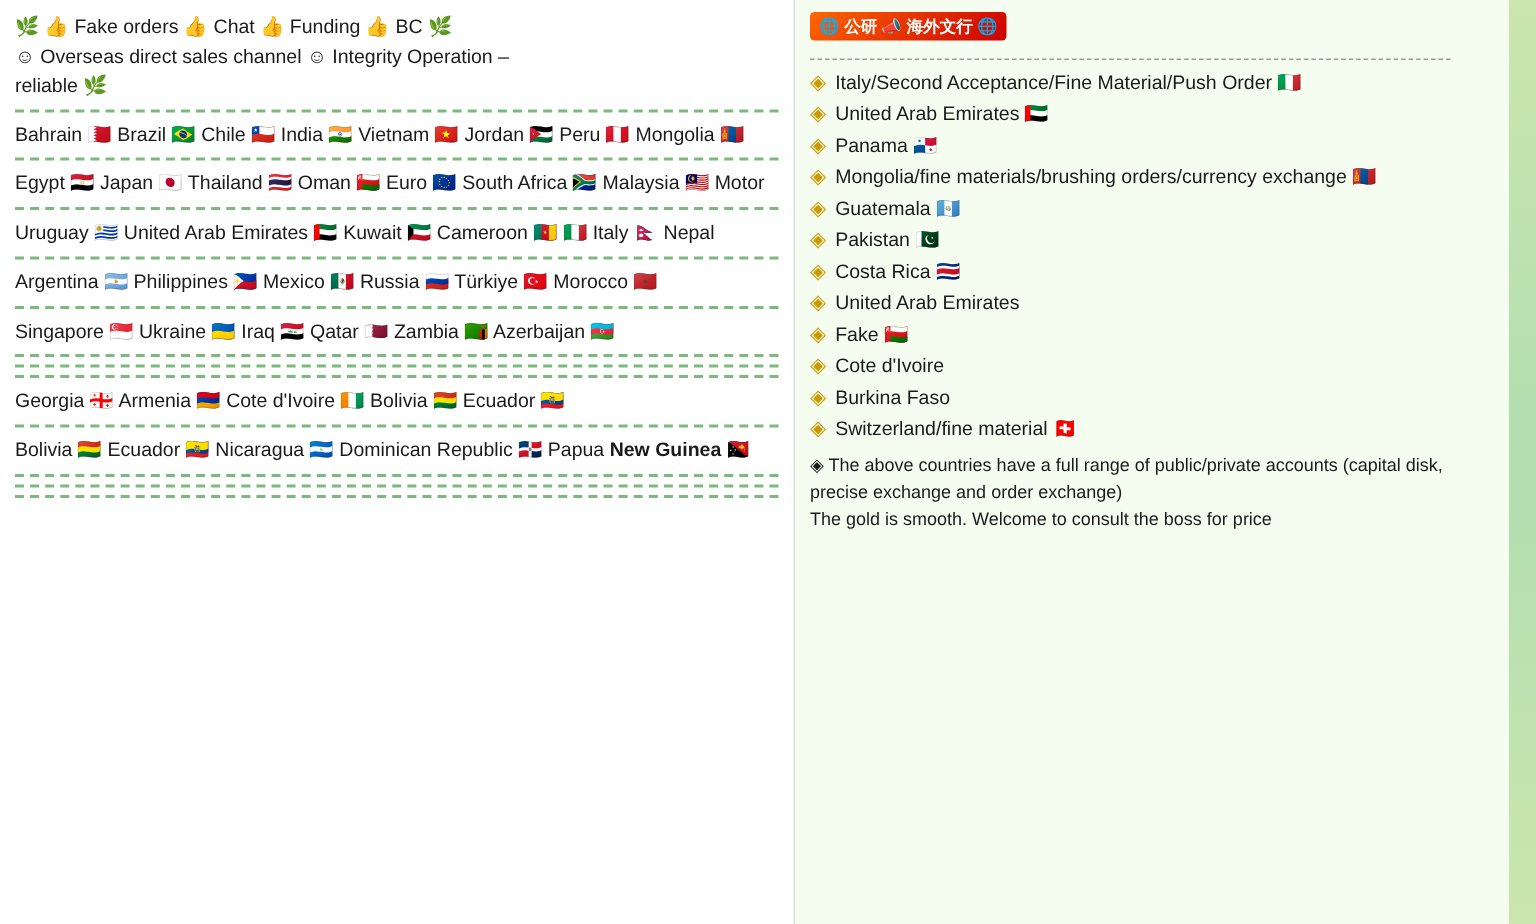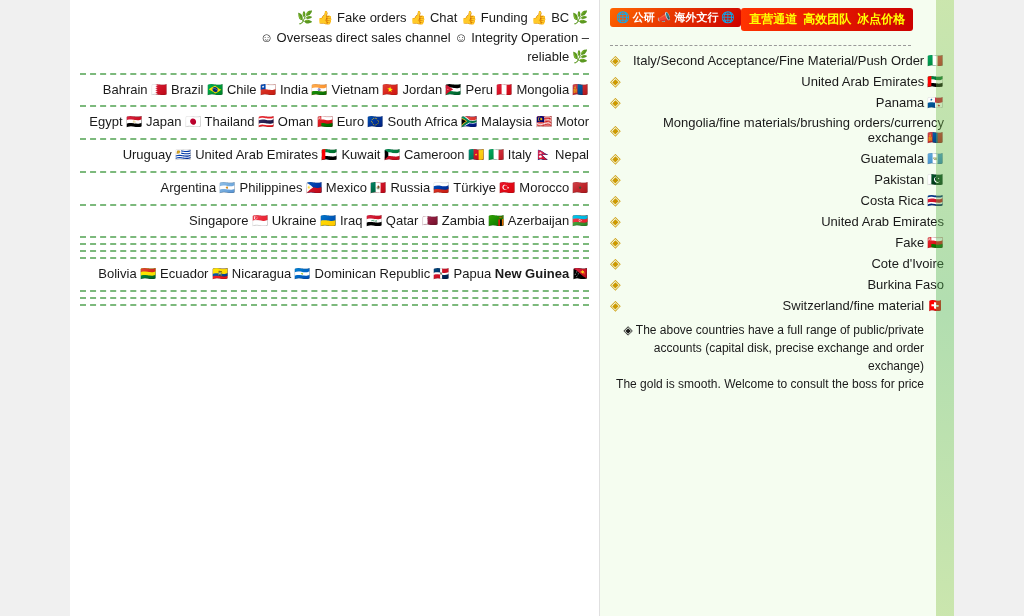--- a/index.html
+++ b/index.html
@@ -5,25 +5,24 @@
     * { box-sizing: border-box; margin: 0; padding: 0; }
     body {
       font-family: Arial, sans-serif;
       font-size: 13px;
       background: #f0f0f0;
       display: flex;
       justify-content: center;
       align-items: flex-start;
     }
     .container {
-      width: 884px;
+      width: 1024px;
       min-height: 616px;
       display: flex;
       background: #ef4444;
-      text-align: right;
     }
     .left-panel {
       width: 530px;
       background: #fff;
       padding: 8px 10px;
       border-right: 1px solid #e0e0e0;
       overflow-y: auto;
     }
     .right-panel {
       flex: 1;
@@ -54,20 +53,21 @@
       font-size: 13px;
       line-height: 1.6;
       color: #1a1a1a;
       margin: 3px 0;
     }
     .country-row .bold {
       font-weight: bold;
     }
     .right-header {
       display: flex;
+      flex-direction: column;
       align-items: flex-start;
       margin-bottom: 8px;
     }
     .right-header-img {
       background: linear-gradient(135deg, #ff6600, #cc0000);
       color: white;
       font-size: 11px;
       font-weight: bold;
       padding: 2px 6px;
       border-radius: 3px;
@@ -154,41 +154,39 @@
     <hr class="dashed-line">
 
     <div class="country-row">
       Singapore 🇸🇬 Ukraine 🇺🇦 Iraq 🇮🇶 Qatar 🇶🇦 Zambia 🇿🇲 Azerbaijan 🇦🇿
     </div>
     <hr class="dashed-line">
     <hr class="dashed-line">
 
     <hr class="dashed-line">
 
+    <div class="country-row">
+      Georgia 🇬🇪 Armenia 🇦🇲 Cote d'Ivoire 🇨🇮 Bolivia 🇧🇴 Ecuador 🇪🇨
+    </div>
     <hr class="dashed-line">
 
     <div class="country-row">
       Bolivia 🇧🇴 Ecuador 🇪🇨 Nicaragua 🇳🇮 Dominican Republic 🇩🇴 Papua <span class="bold">New Guinea</span> 🇵🇬
     </div>
     <hr class="dashed-line">
     <hr class="dashed-line">
 
     <hr class="dashed-line">
   </div>
 
   <div class="right-panel">
     <div class="right-header">
       <div class="right-header-img">
         <span>🌐 公研 📣 海外文行 🌐</span>
       </div>
-      <div class="right-header-banner">
-        <span>直营通道</span>
-        <span>高效团队</span>
-        <span>冰点价格</span>
-      </div>
     </div>
 
     <hr class="right-dashed">
 
     <div class="right-item">
       <span class="diamond-icon">◈</span>
       <span class="right-item-text">Italy/Second Acceptance/Fine Material/Push Order 🇮🇹</span>
     </div>
 
     <div class="right-item">

